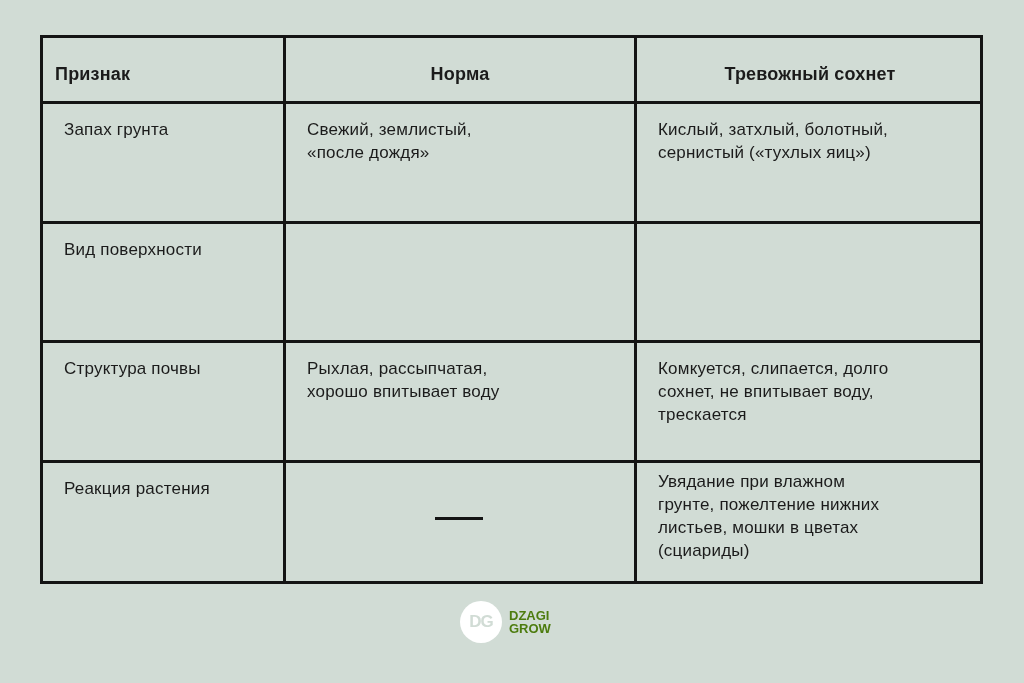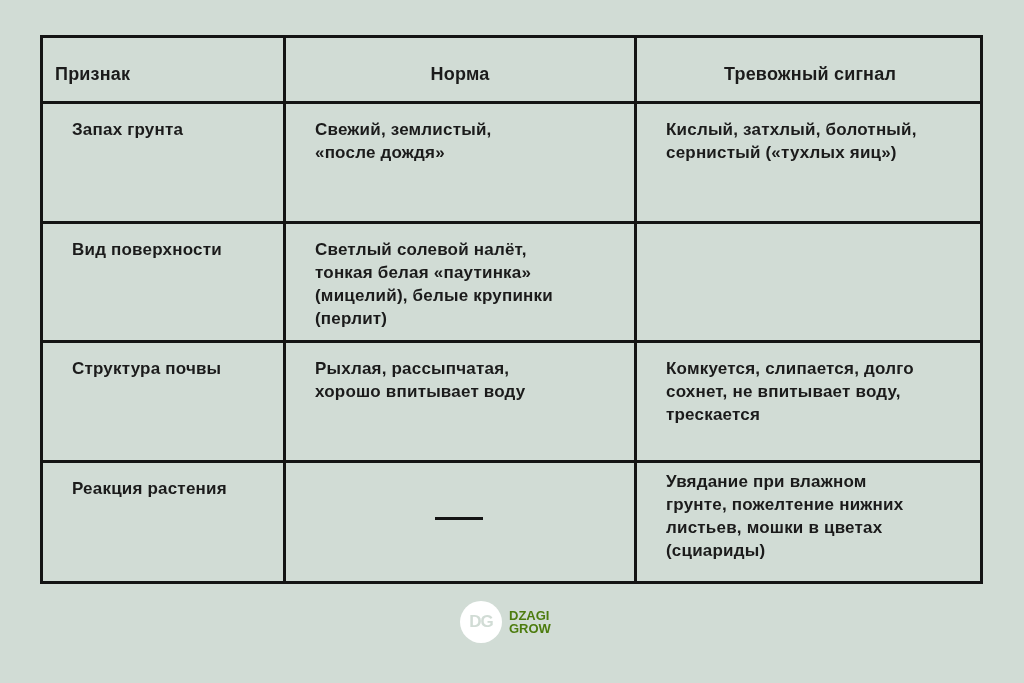--- a/index.html
+++ b/index.html
@@ -6,22 +6,22 @@
   body {
     width:1024px; height:683px; background:#d1dcd5; position:relative; overflow:hidden;
     font-family:"Liberation Sans","DejaVu Sans",sans-serif; color:#1b1b1b;
   }
   .tbl {
     position:absolute; left:40px; top:35px; width:943px; height:549px;
     box-sizing:border-box; border:3px solid #141414;
   }
   .vline { position:absolute; top:0; bottom:0; width:3px; background:#141414; }
   .hline { position:absolute; left:0; right:0; height:3px; background:#141414; }
-  .cell { position:absolute; box-sizing:border-box; padding:14px 12px 0 29px;
-          font-size:17px; line-height:23px; letter-spacing:0.2px;font-weight:bold; }
+  .cell { position:absolute; box-sizing:border-box; padding:14px 12px 0 21px;
+          font-size:17px; line-height:23px; letter-spacing:0.2px; }
   .head { font-weight:bold; font-size:18px; display:flex; align-items:center; padding:0 12px; height:72px; }
   .head.center { justify-content:center; }
   .dash { position:absolute; width:48px; height:3px; background:#141414; }
   .logo { position:absolute; left:460px; top:601px; display:flex; align-items:center; }
   .logo-circle { width:42px; height:42px; border-radius:50%; background:#ffffff; position:relative;
                  display:flex; align-items:center; justify-content:center; }
   .logo-circle span { color:#d1dcd5; font-weight:bold; font-size:17px; letter-spacing:-1px; }
   .logo-text { color:#4d7c0f; font-weight:bold; font-size:13px; line-height:13px; margin-left:7px; }
 </style>
 </head>
@@ -31,33 +31,29 @@
 
   <div class="vline" style="left:240px"></div>
   <div class="vline" style="left:591px"></div>
   <div class="hline" style="top:63px"></div>
   <div class="hline" style="top:183px"></div>
   <div class="hline" style="top:302px"></div>
   <div class="hline" style="top:422px"></div>
 
   <div class="cell head" style="left:0;top:0;width:240px">Признак</div>
   <div class="cell head center" style="left:243px;top:0;width:348px">Норма</div>
-  <div class="cell head center" style="left:594px;top:0;width:346px">Тревожный сигнал</div>
+  <div class="cell head center" style="left:594px;top:0;width:346px">Тревожный сохнет</div>
 
   <div class="cell" style="left:0;top:66px;width:240px;white-space:pre-line">Запах грунта</div>
   <div class="cell" style="left:243px;top:66px;width:348px;white-space:pre-line">Свежий, землистый,
 «после дождя»</div>
   <div class="cell" style="left:594px;top:66px;width:346px;white-space:pre-line">Кислый, затхлый, болотный,
 сернистый («тухлых яиц»)</div>
 
   <div class="cell" style="left:0;top:186px;width:240px;white-space:pre-line">Вид поверхности</div>
-  <div class="cell" style="left:243px;top:186px;width:348px;white-space:pre-line">Светлый солевой налёт,
-тонкая белая «паутинка»
-(мицелий), белые крупинки
-(перлит)</div>
 
   <div class="cell" style="left:0;top:305px;width:240px;white-space:pre-line">Структура почвы</div>
   <div class="cell" style="left:243px;top:305px;width:368px;white-space:pre-line">Рыхлая, рассыпчатая,
 хорошо впитывает воду</div>
   <div class="cell" style="left:594px;top:305px;width:346px;white-space:pre-line">Комкуется, слипается, долго
 сохнет, не впитывает воду,
 трескается</div>
 
   <div class="cell" style="left:0;top:425px;width:240px;white-space:pre-line">Реакция растения</div>
   <div class="dash" style="left:392px;top:479px"></div>

